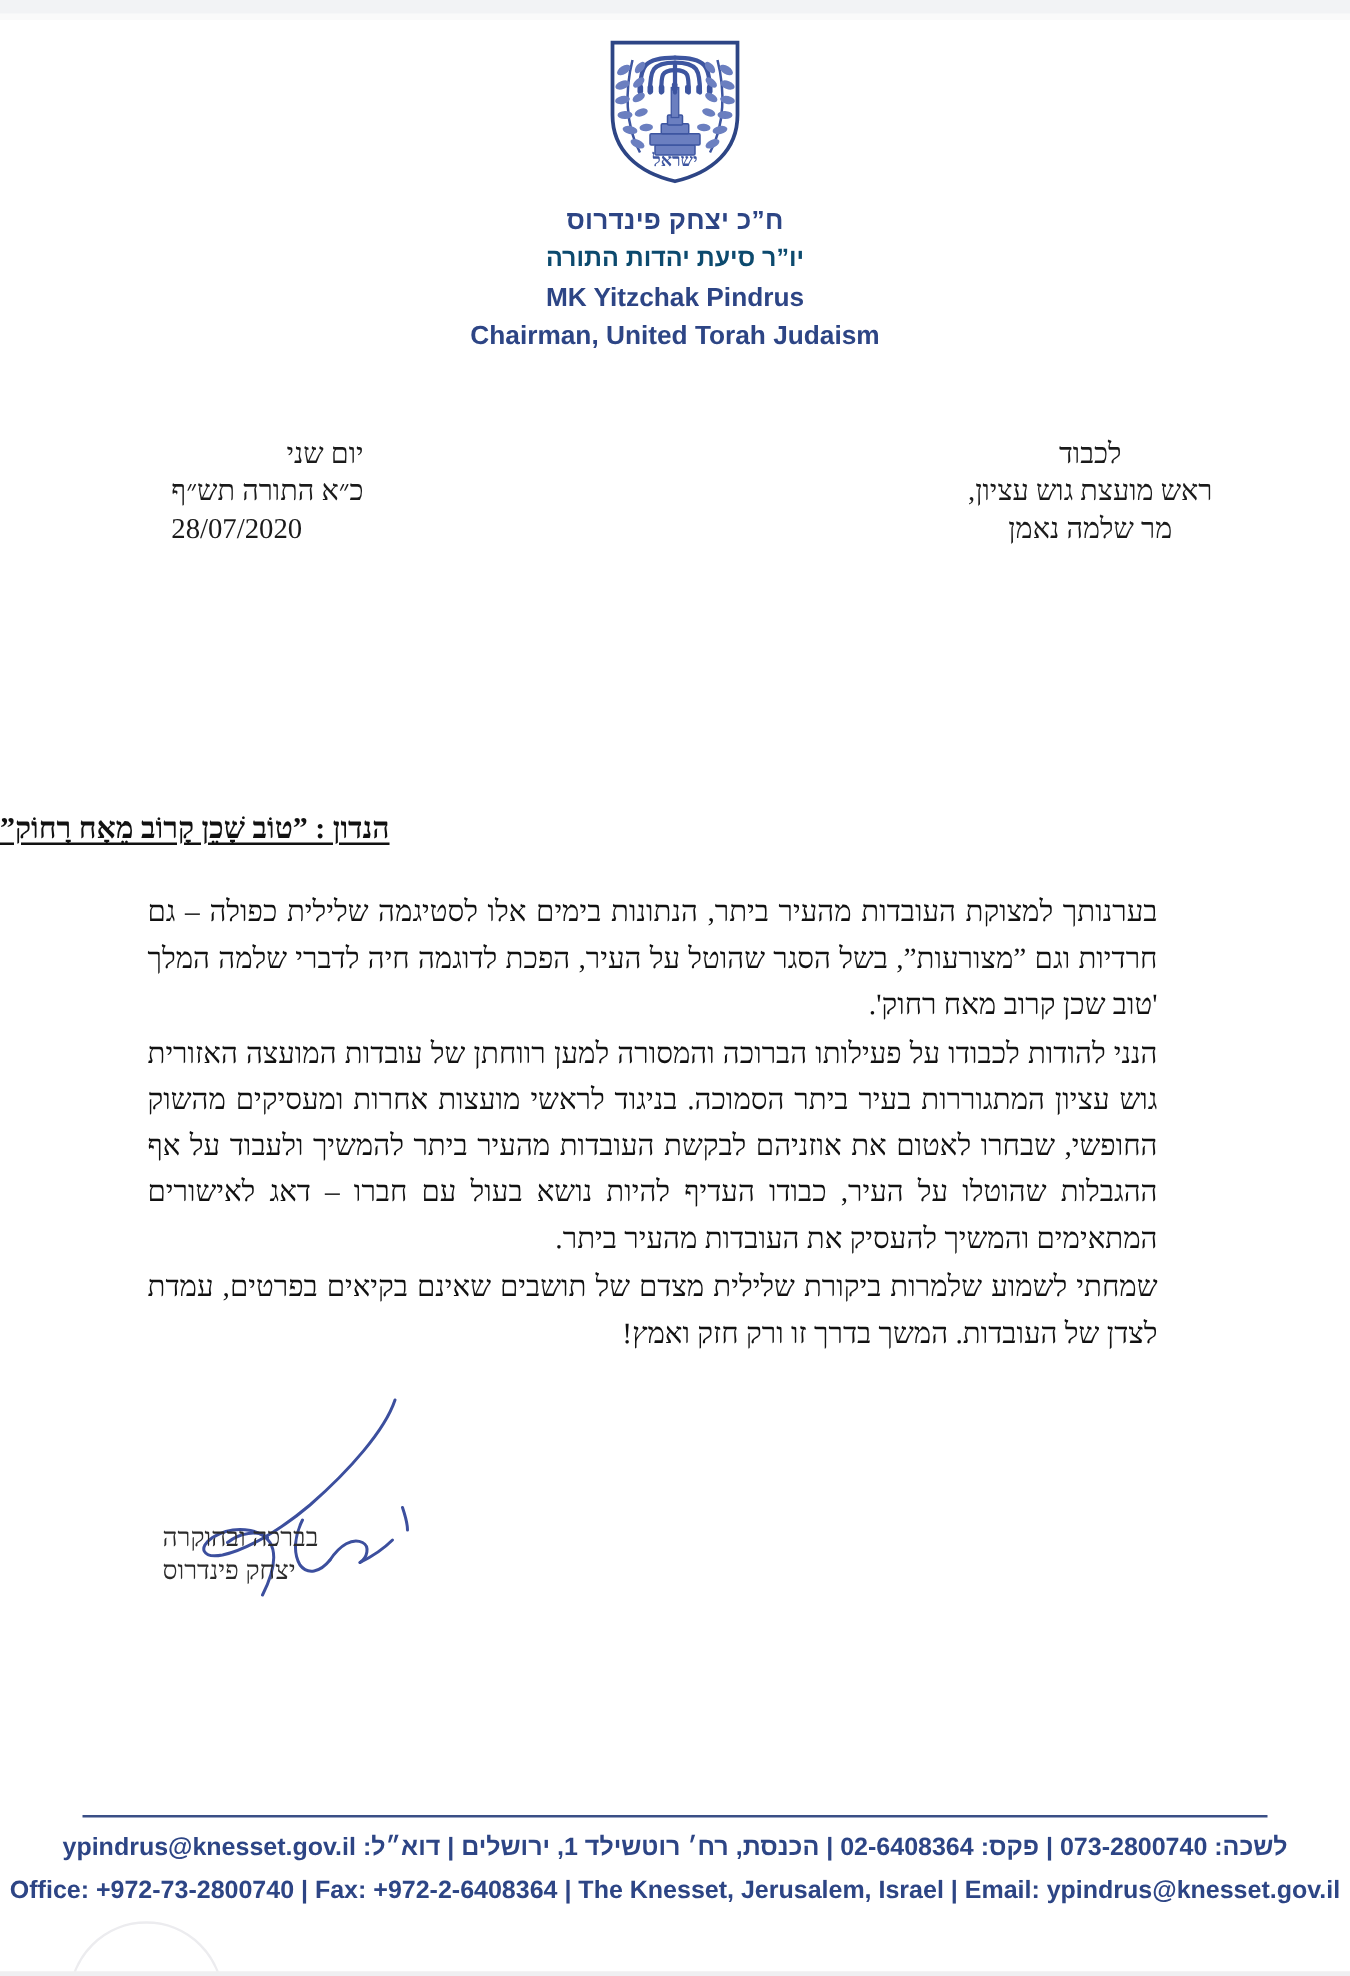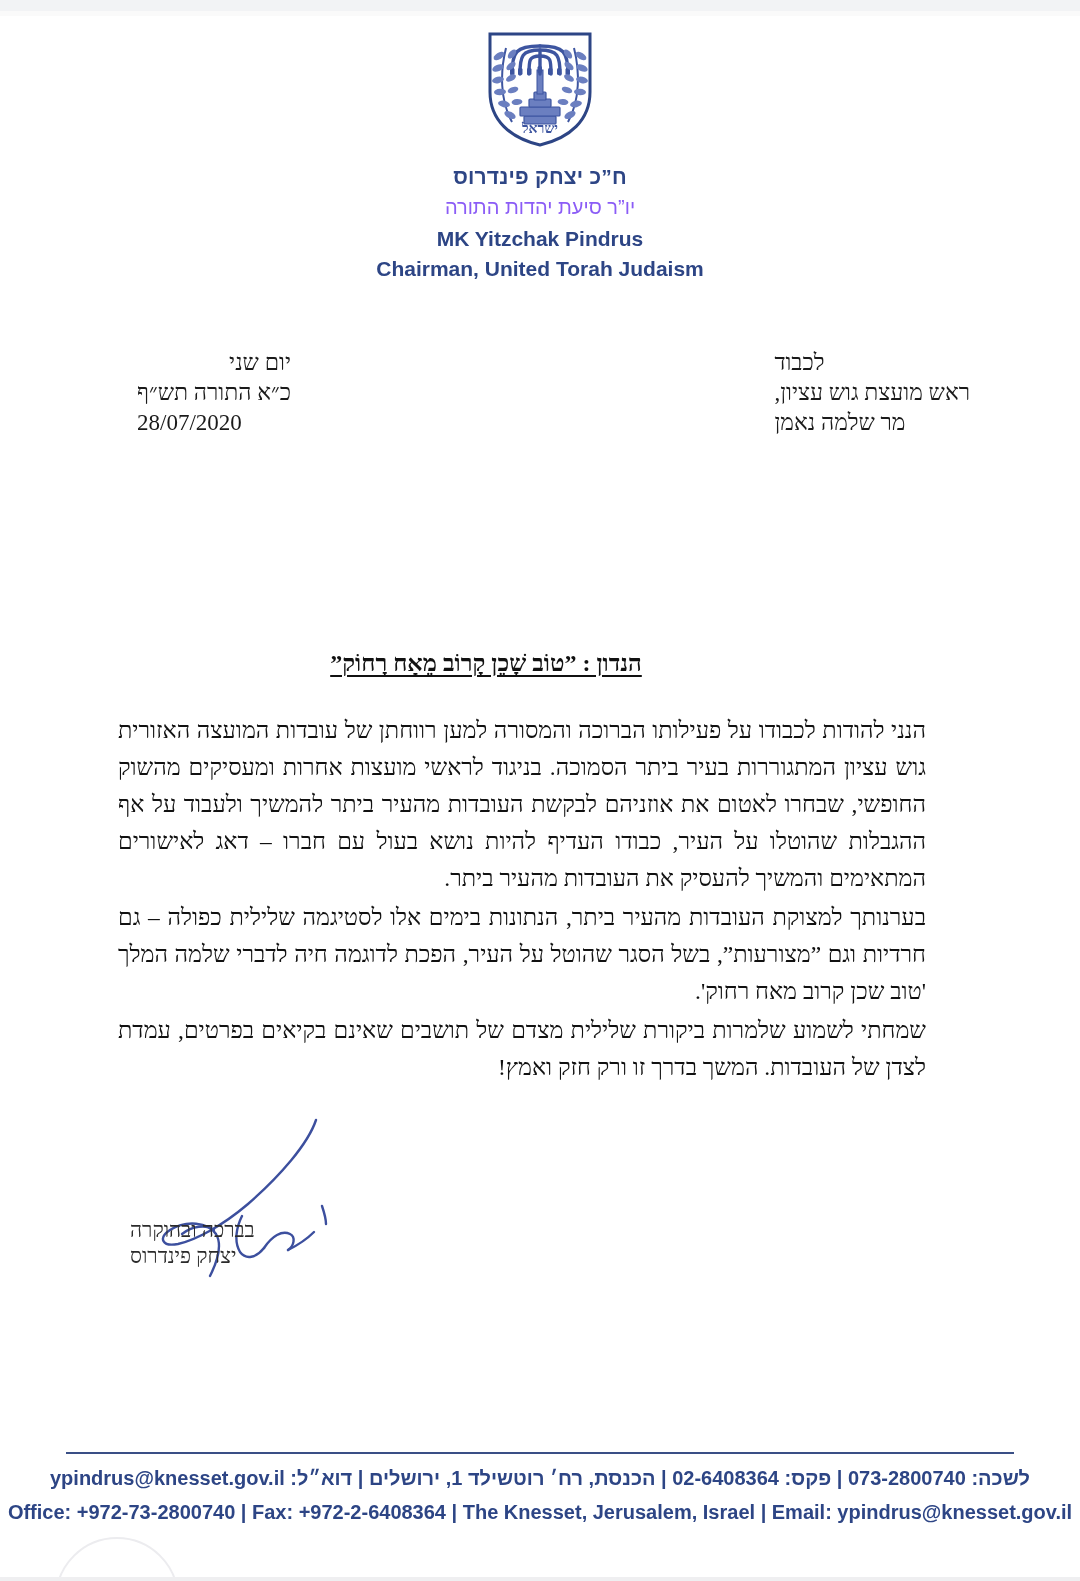--- a/index.html
+++ b/index.html
@@ -69,22 +69,22 @@
     margin-top: 14px;
     font-size: 21px;
     font-weight: bold;
     color: #2d4585;
     direction: rtl;
     line-height: 30px;
     letter-spacing: .2px;
   }
   .lh-role {
     font-size: 20px;
-    font-weight: normal;
-    color: #8b5cf6;
+    font-weight: bold;
+    color: #0c4a6e;
     direction: rtl;
     line-height: 30px;
   }
   .lh-name-en {
     font-size: 21px;
     font-weight: bold;
     color: #2d4585;
     line-height: 30px;
     margin-top: 2px;
   }
@@ -94,21 +94,21 @@
     color: #2d4585;
     line-height: 30px;
   }
 
   
   .addressee {
     position: absolute;
     top: 348px;
     right: 110px;
     direction: rtl;
-    text-align: left;
+    text-align: center;
     font-family: "Liberation Serif", serif;
     font-size: 23px;
     line-height: 30px;
     color: #1a1a1a;
   }
   .dateblock {
     position: absolute;
     top: 348px;
     left: 137px;
     direction: rtl;
@@ -123,21 +123,21 @@
     text-align: left;
     font-size: 23px;
   }
 
   
   .subject {
     position: absolute;
     top: 650px;
     left: 0;
     width: 972px;
-    text-align: center;
+    text-align: left;
     direction: rtl;
     font-family: "Liberation Serif", serif;
     font-size: 24px;
     font-weight: bold;
     color: #111111;
   }
   .subject u {
     text-decoration: underline;
     text-underline-offset: 4px;
   }
@@ -315,22 +315,22 @@
     <div>יום שני</div>
     <div>כ״א התורה תש״ף</div>
     <div class="gregorian">28/07/2020</div>
   </div>
 
   <div class="subject">
     <u>הנדון : ”טוֹב שָׁכֵן קָרוֹב מֵאָח רָחוֹק”</u>
   </div>
 
   <div class="body-text">
+    <p>בערנותך למצוקת העובדות מהעיר ביתר, הנתונות בימים אלו לסטיגמה שלילית כפולה – גם חרדיות וגם ”מצורעות”, בשל הסגר שהוטל על העיר, הפכת לדוגמה חיה לדברי שלמה המלך 'טוב שכן קרוב מאח רחוק'.</p>
     <p>הנני להודות לכבודו על פעילותו הברוכה והמסורה למען רווחתן של עובדות המועצה האזורית גוש עציון המתגוררות בעיר ביתר הסמוכה. בניגוד לראשי מועצות אחרות ומעסיקים מהשוק החופשי, שבחרו לאטום את אוזניהם לבקשת העובדות מהעיר ביתר להמשיך ולעבוד על אף ההגבלות שהוטלו על העיר, כבודו העדיף להיות נושא בעול עם חברו – דאג לאישורים המתאימים והמשיך להעסיק את העובדות מהעיר ביתר.</p>
-    <p>בערנותך למצוקת העובדות מהעיר ביתר, הנתונות בימים אלו לסטיגמה שלילית כפולה – גם חרדיות וגם ”מצורעות”, בשל הסגר שהוטל על העיר, הפכת לדוגמה חיה לדברי שלמה המלך 'טוב שכן קרוב מאח רחוק'.</p>
     <p>שמחתי לשמוע שלמרות ביקורת שלילית מצדם של תושבים שאינם בקיאים בפרטים, עמדת לצדן של העובדות. המשך בדרך זו ורק חזק ואמץ!</p>
   </div>
 
   <div class="sig-area">
     <svg class="sig-scrawl" width="250" height="190" viewBox="0 0 250 190" aria-hidden="true">
       <g fill="none" stroke="#3c4f9e" stroke-width="2.4" stroke-linecap="round">
         <path d="M186 20 C178 44 150 76 118 104 C92 126 66 140 48 144
                  C32 147 28 138 40 130 C56 120 78 122 86 134
                  C92 144 88 160 80 176"></path>
         <path d="M52 134 C62 126 76 124 84 130"></path>

